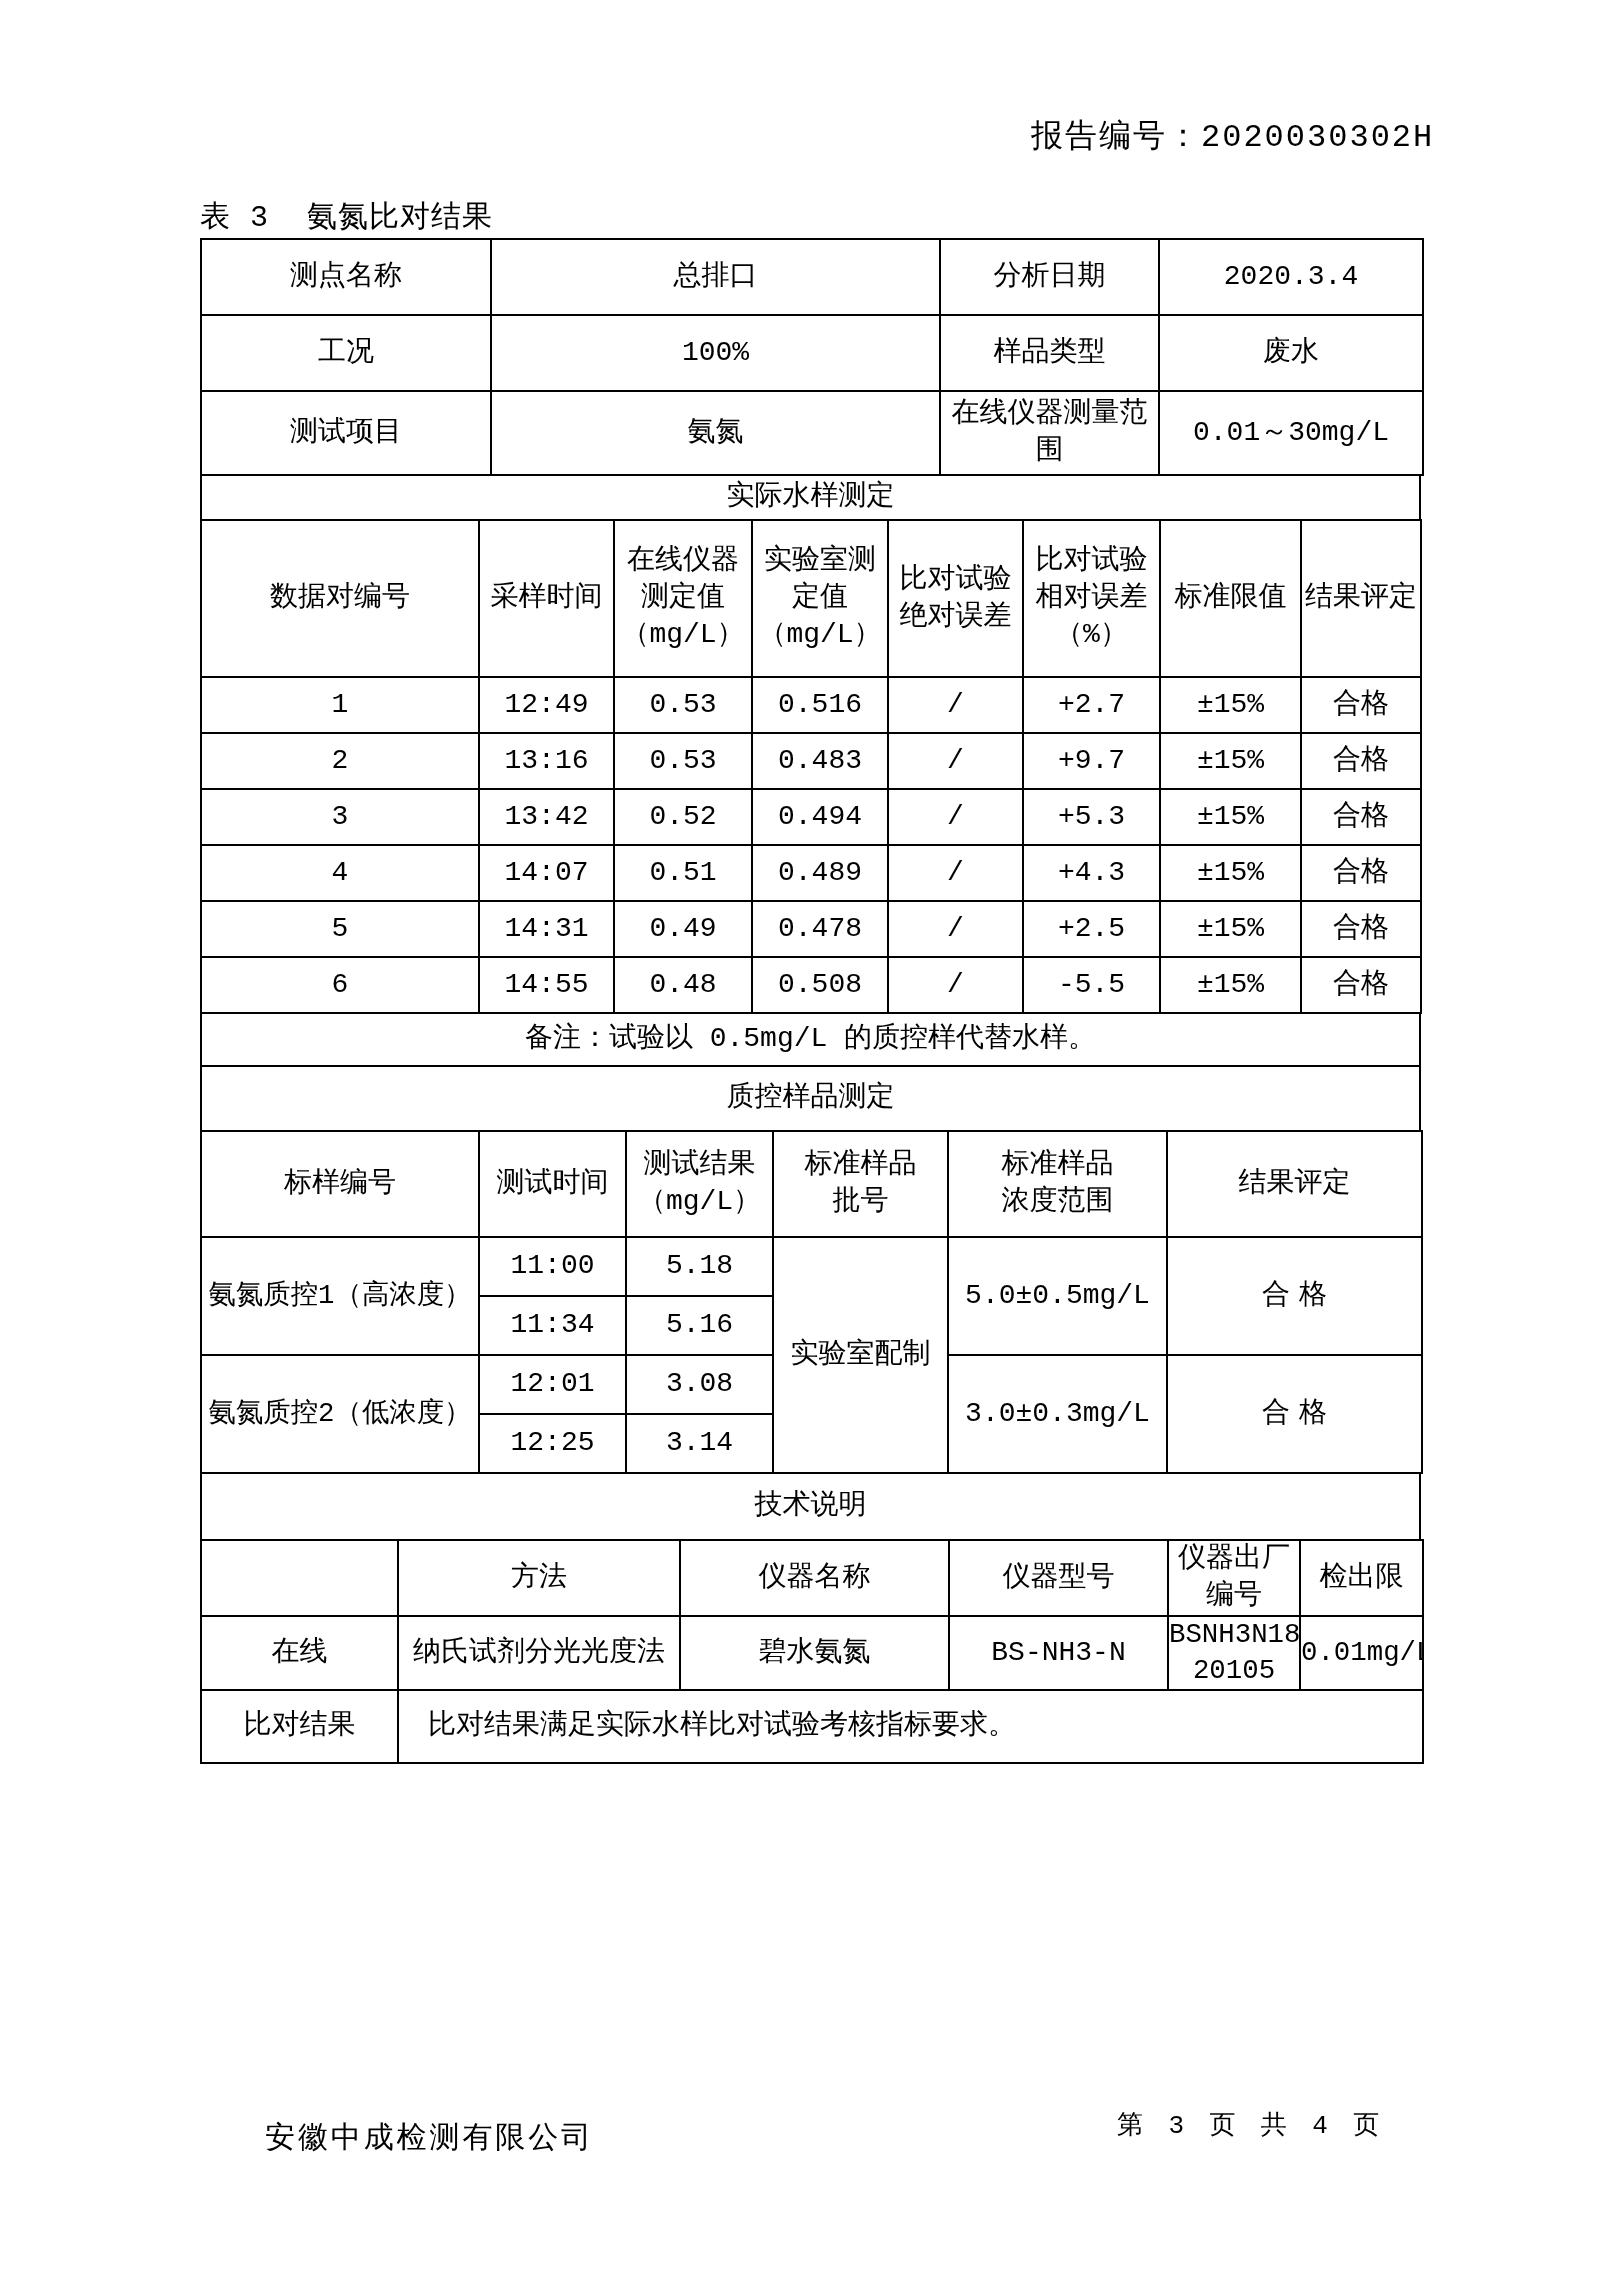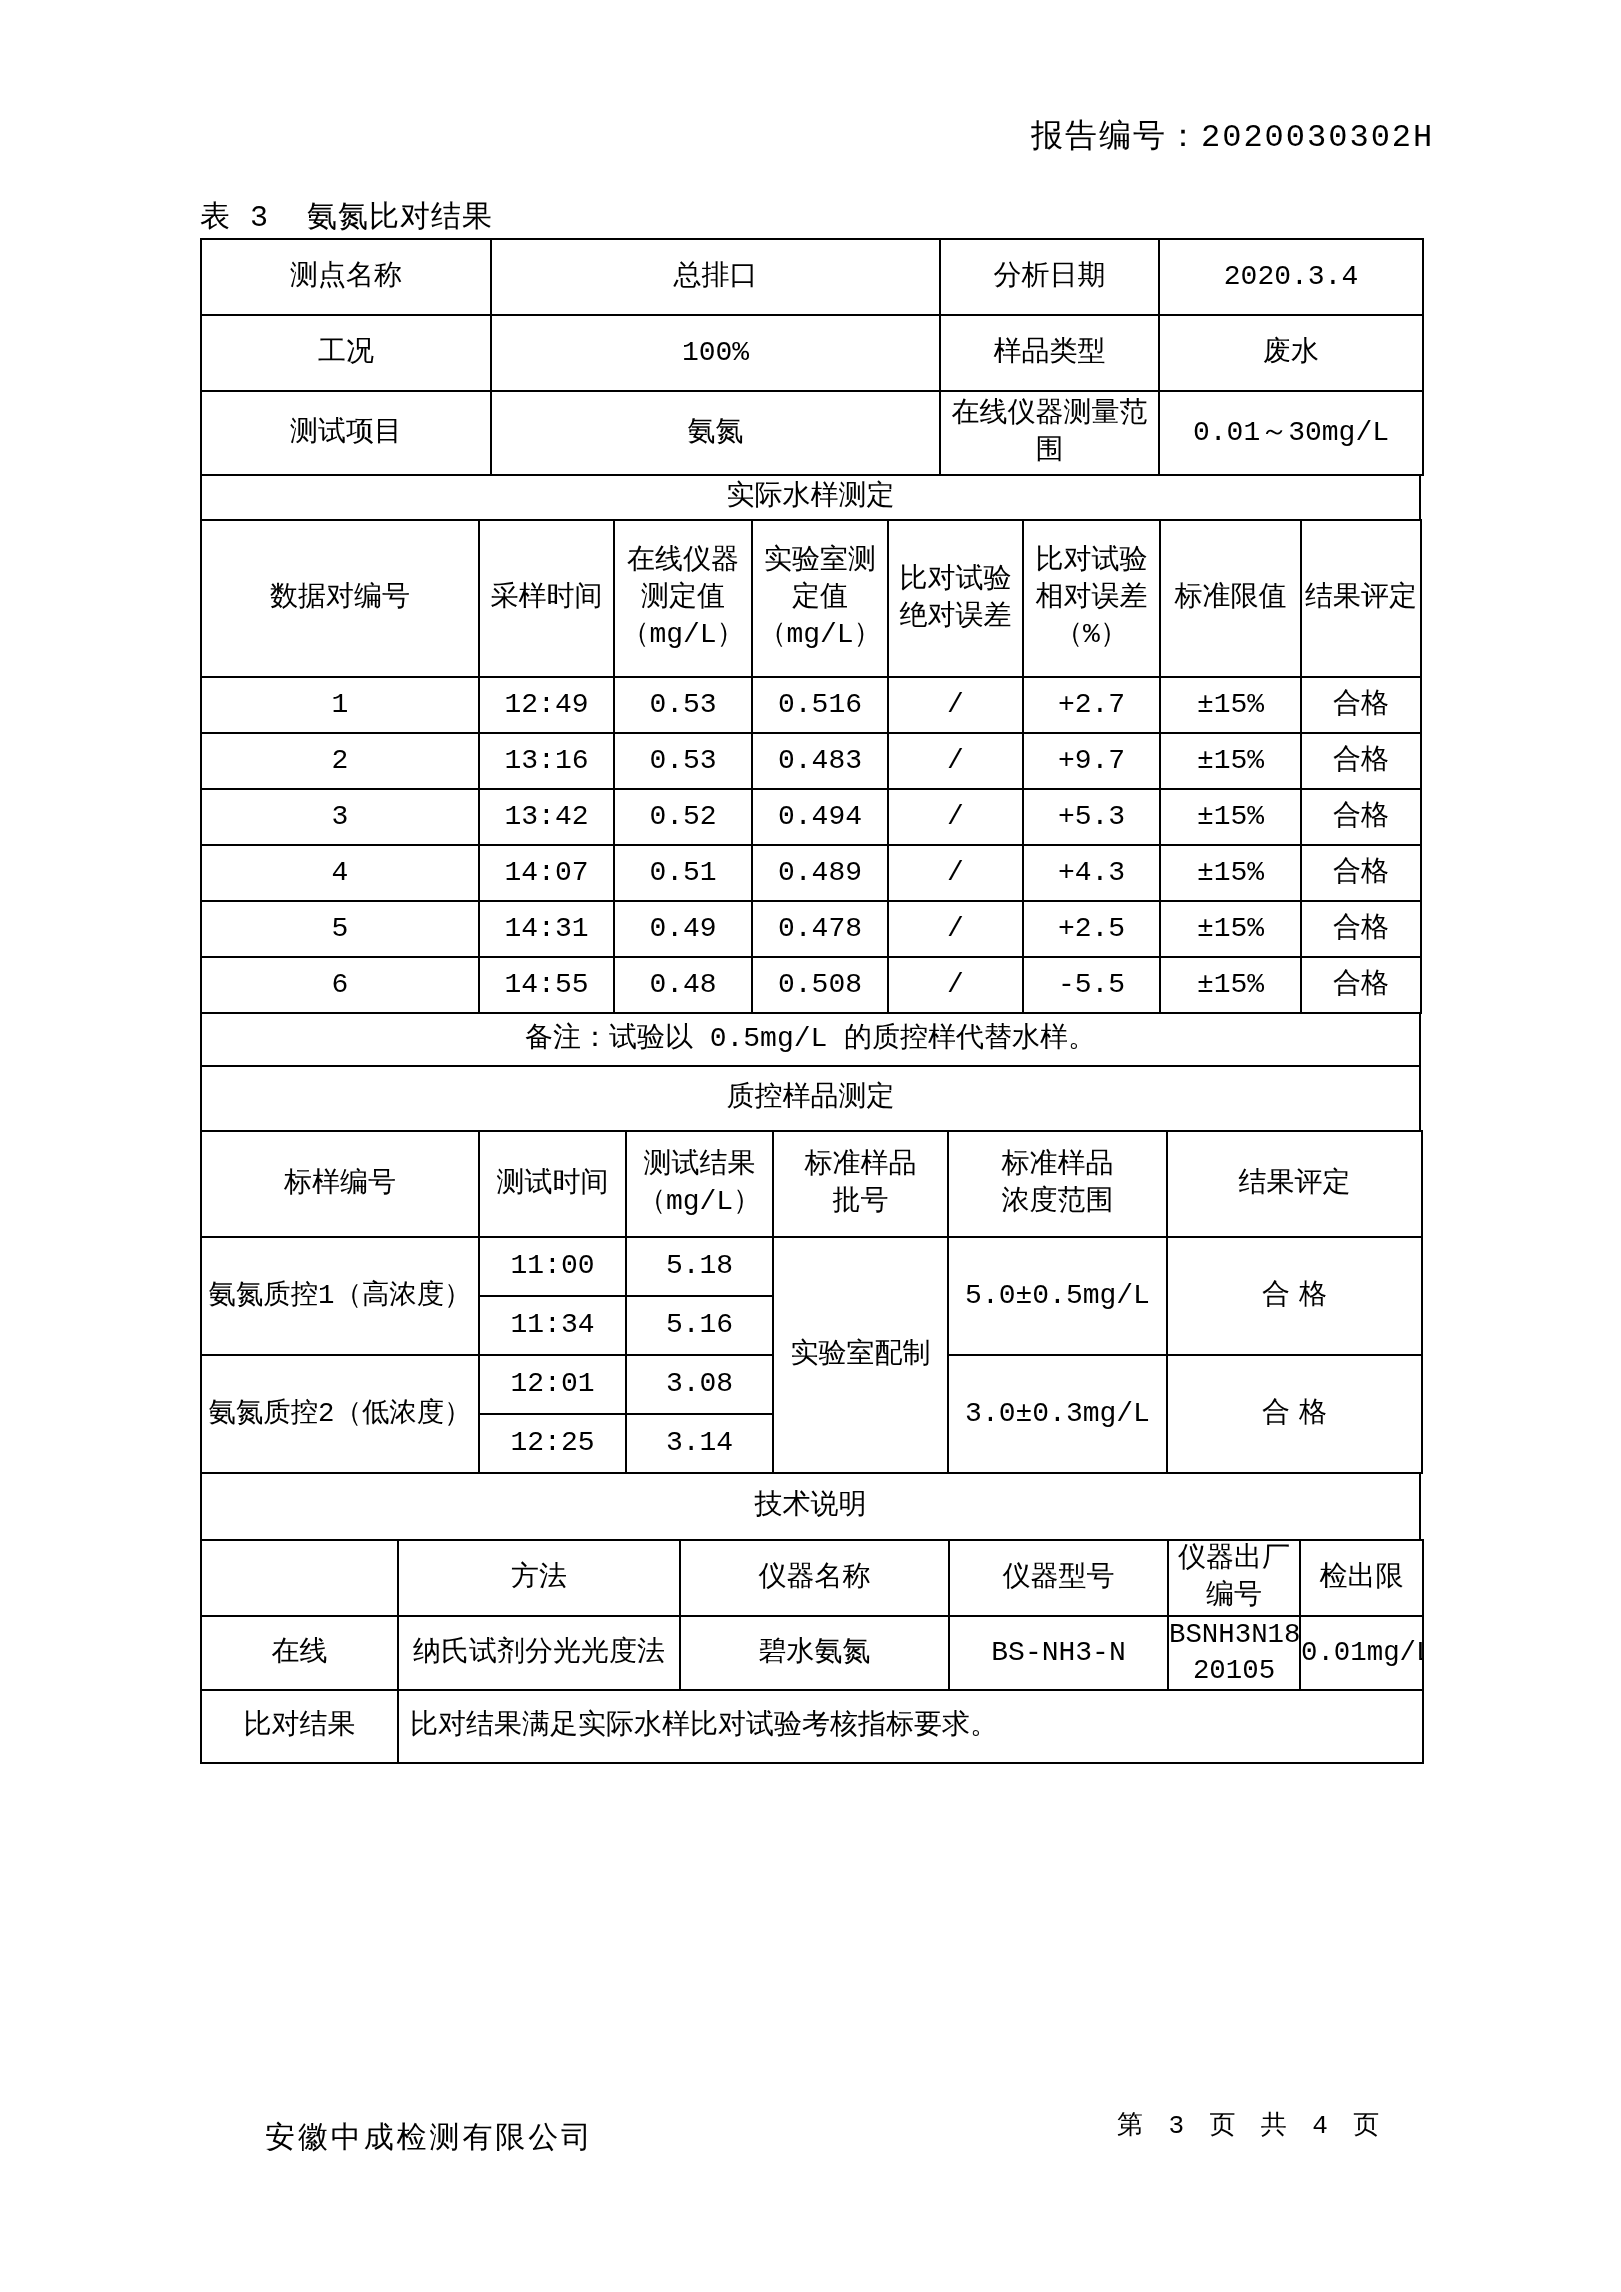--- a/index.html
+++ b/index.html
@@ -26,21 +26,21 @@
     width:1221px; margin-top:-2px;
   }
   .tables table:first-child { margin-top:0; }
   td {
     border:2px solid #000;
     text-align:center; vertical-align:middle;
     font-size:28px; line-height:1.32;
     padding:0; white-space:pre-line;
     overflow:hidden;
   }
-  td.left { text-align:left; padding-left:11px; padding-right:7.8px; }
+  td.left { text-align:left; padding-left:29px; padding-right:7.8px; }
   td.tight { font-size:27.4px; }
   td.spread { letter-spacing:8.8px; text-indent:8.8px; }
   .footer-company {
     position:absolute; top:2117px; left:265px;
     font-size:30px; letter-spacing:2.9px; white-space:nowrap;
   }
   .footer-pages {
     position:absolute; top:2107px; left:1117px;
     font-size:26px; letter-spacing:4.9px; white-space:nowrap;
   }

